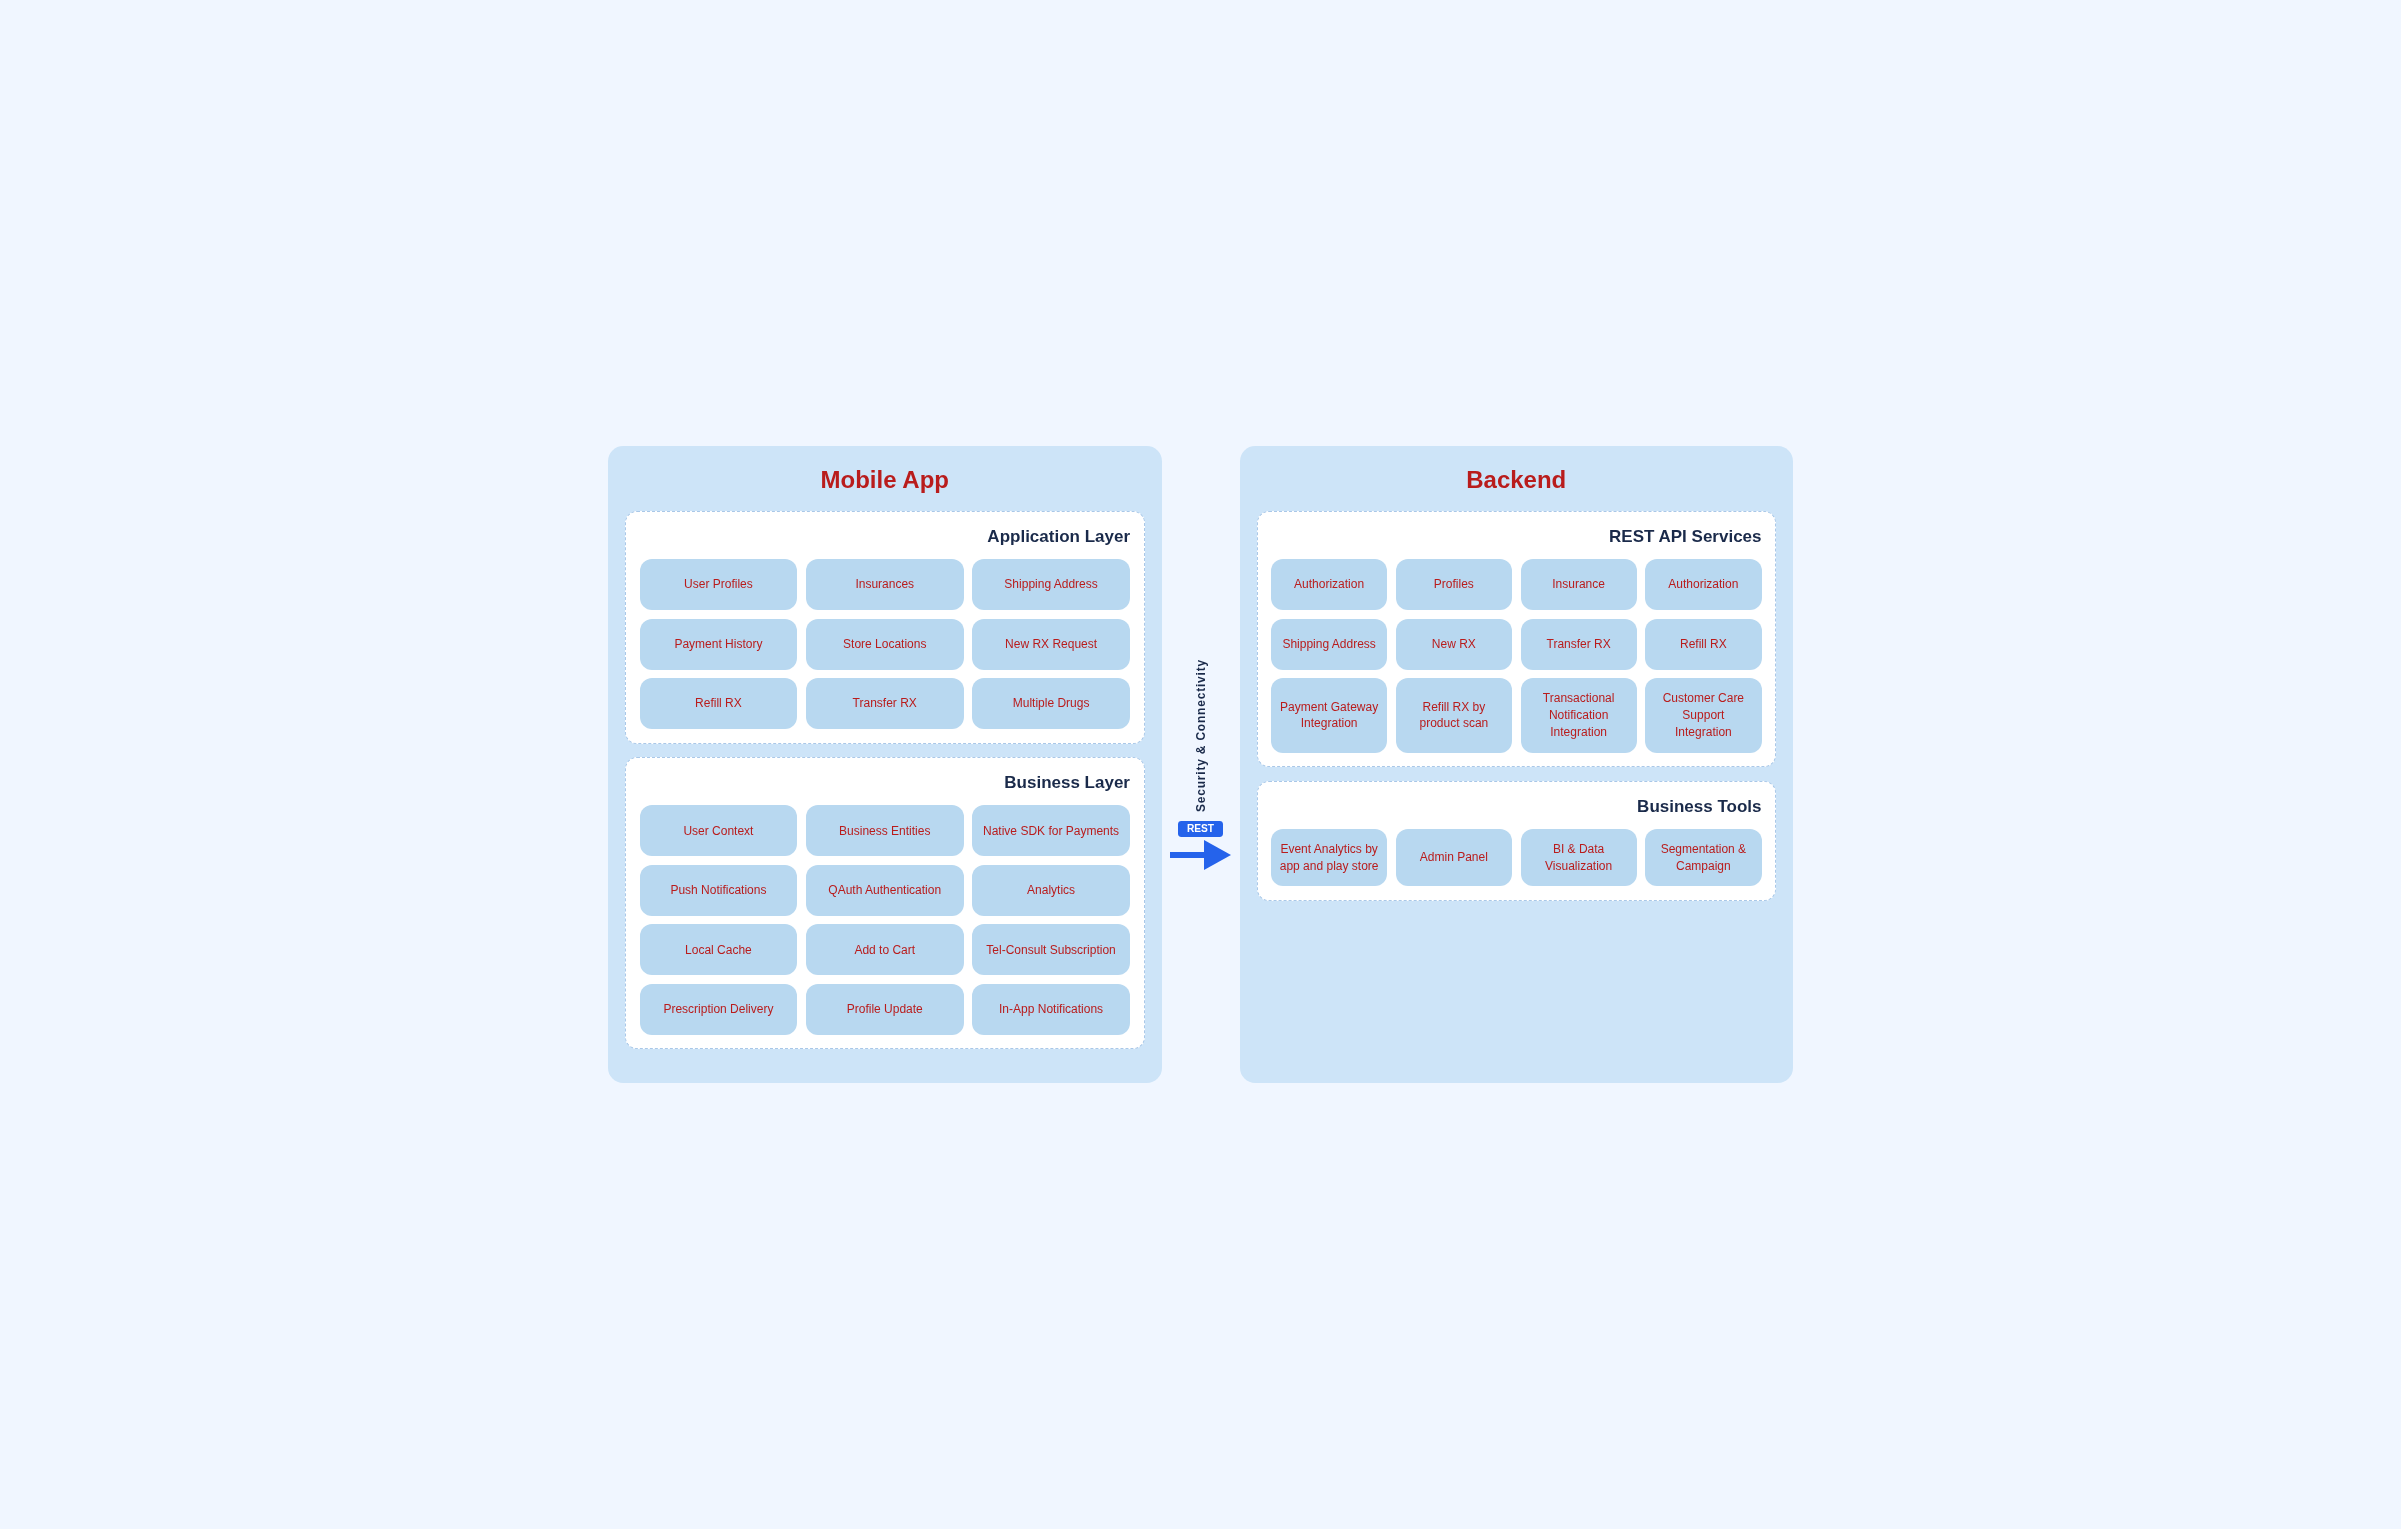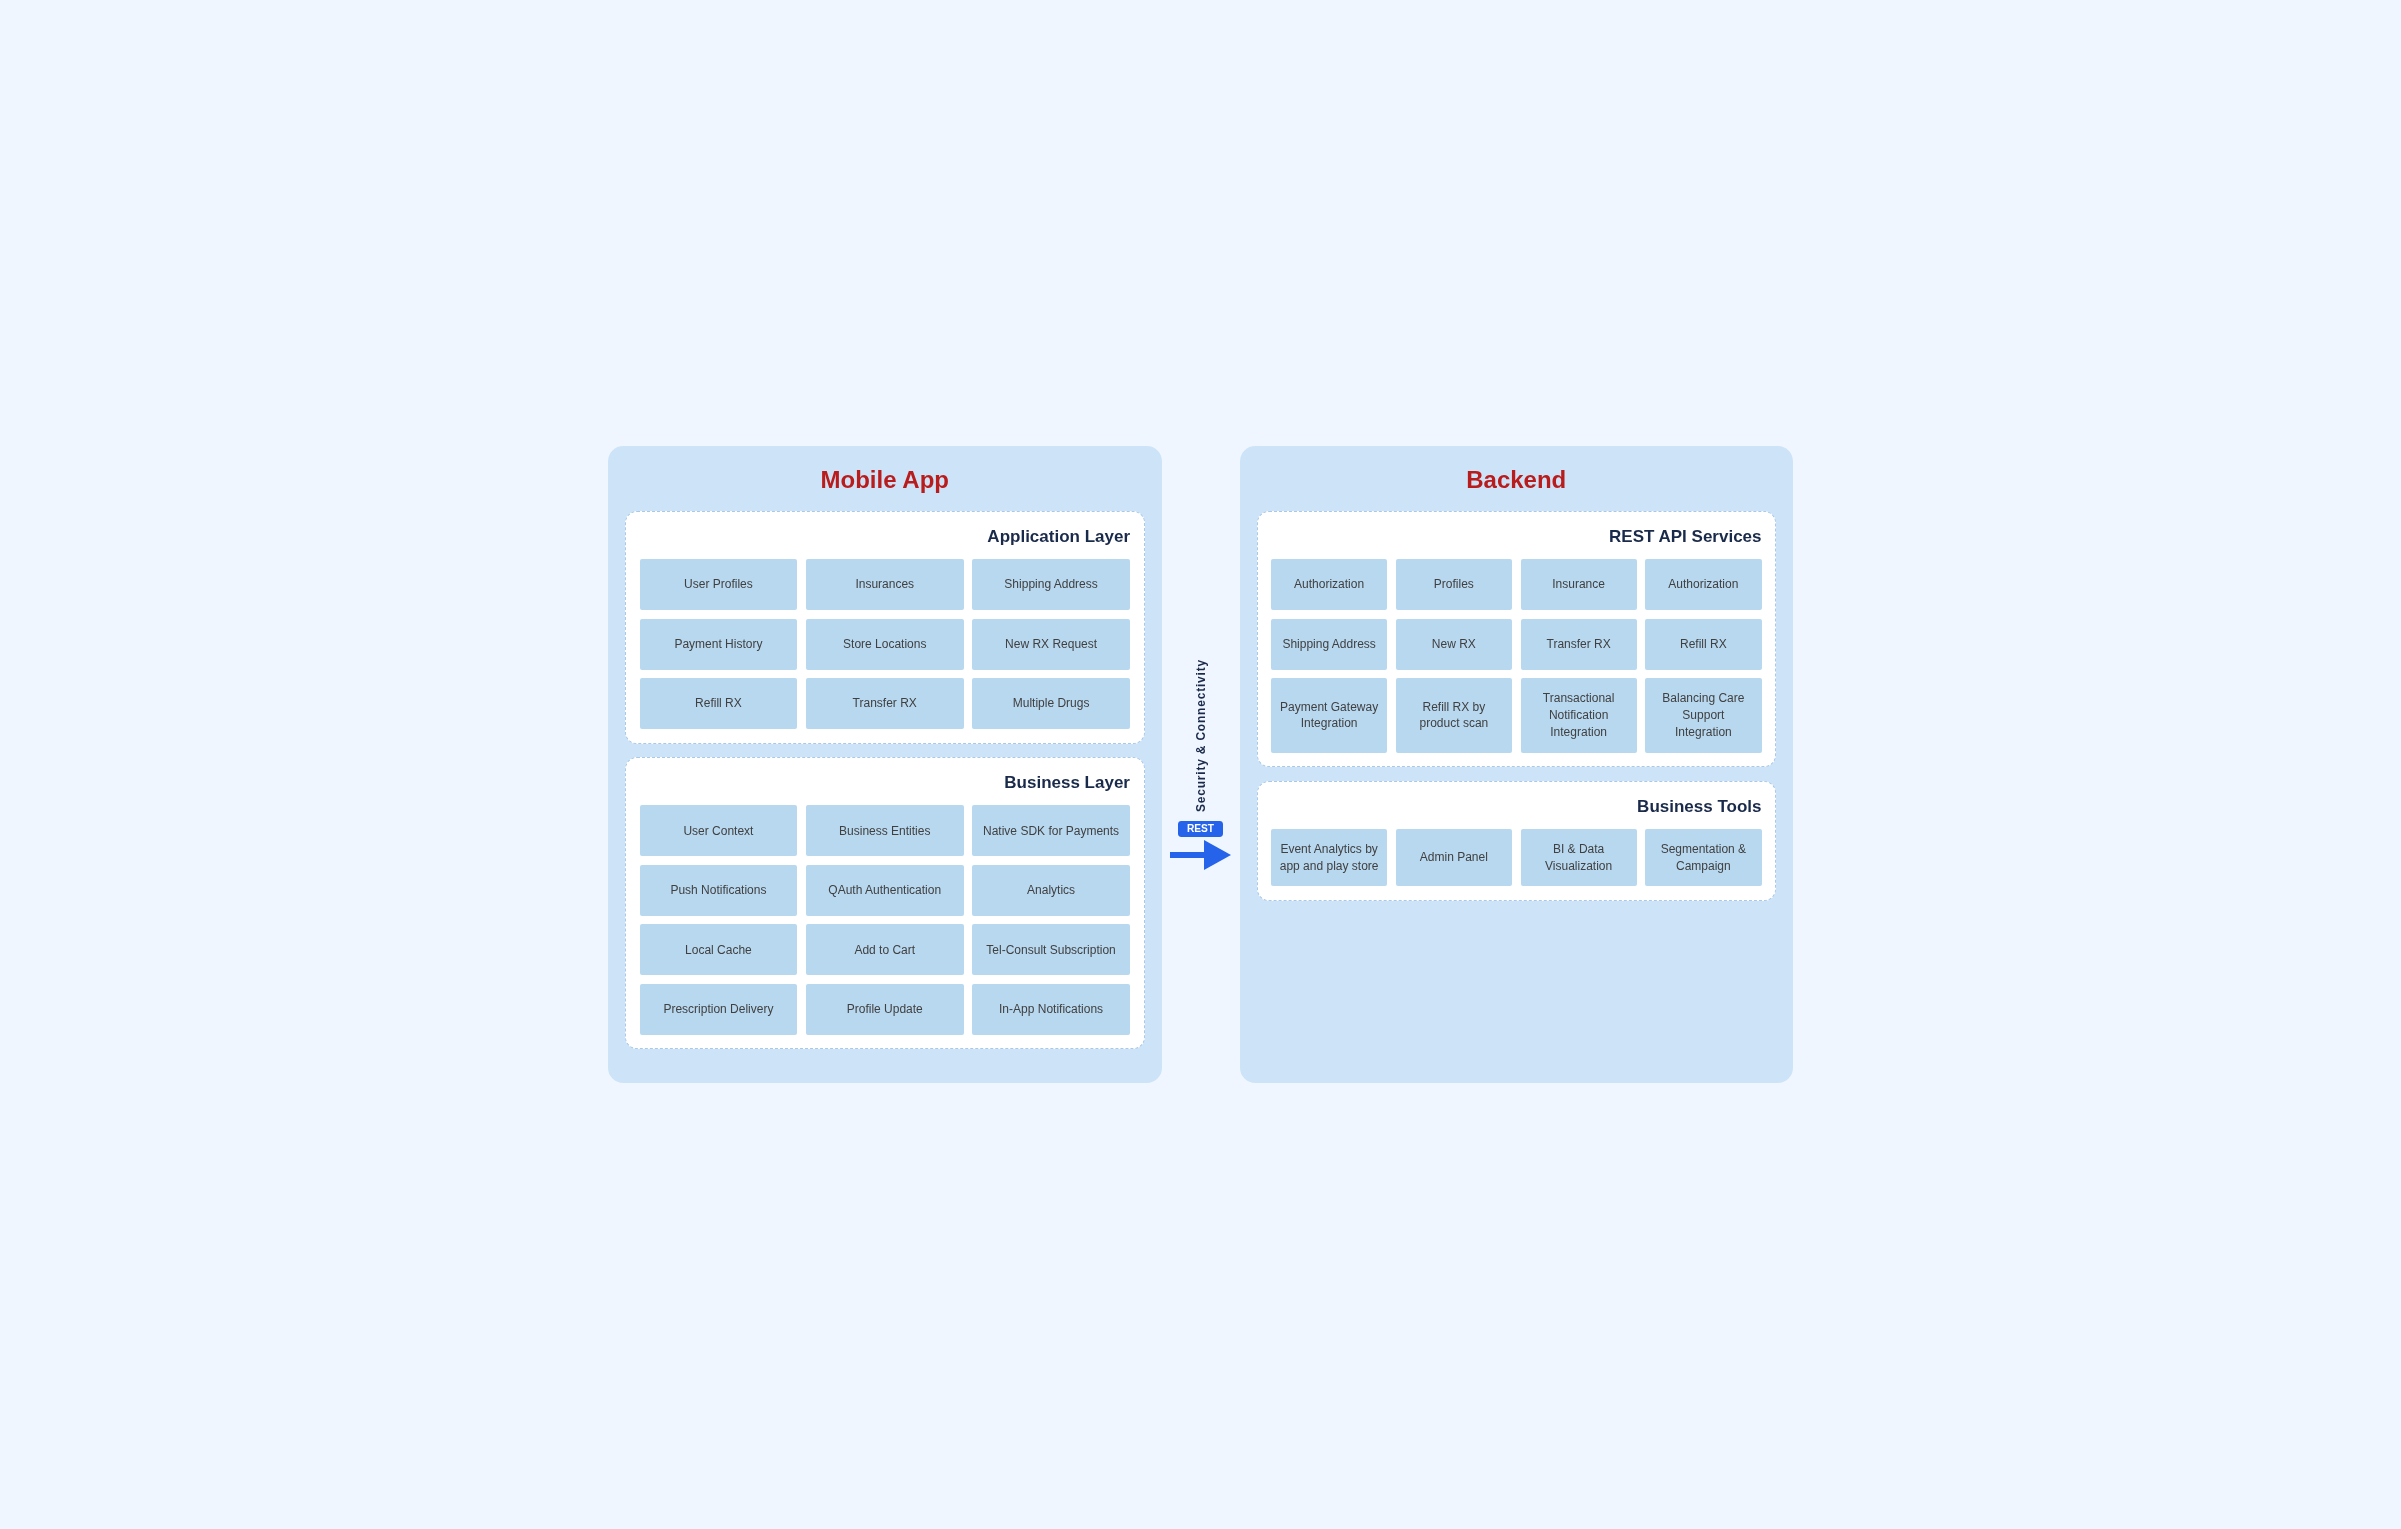--- a/index.html
+++ b/index.html
@@ -51,26 +51,26 @@
       gap: 8.5px;
     }
     .cards-grid-3 {
       grid-template-columns: repeat(3, 1fr);
     }
     .cards-grid-4 {
       grid-template-columns: repeat(4, 1fr);
     }
     .card {
       background: #b8d8f0;
-      border-radius: 2px;
+      border-radius: 12px;
       padding: 12px 8.5px;
       text-align: center;
       font-size: 12px;
       font-weight: 500;
-      color: #404040;
+      color: #b91c1c;
       line-height: 1.4;
       min-height: 51px;
       display: flex;
       align-items: center;
       justify-content: center;
     }
     .middle-section {
       display: flex;
       flex-direction: column;
       align-items: center;
@@ -178,21 +178,21 @@
         <div class="card">Profiles</div>
         <div class="card">Insurance</div>
         <div class="card">Authorization</div>
         <div class="card">Shipping Address</div>
         <div class="card">New RX</div>
         <div class="card">Transfer RX</div>
         <div class="card">Refill RX</div>
         <div class="card">Payment Gateway Integration</div>
         <div class="card">Refill RX by product scan</div>
         <div class="card">Transactional Notification Integration</div>
-        <div class="card">Balancing Care Support Integration</div>
+        <div class="card">Customer Care Support Integration</div>
       </div>
     </div>
 
     <div class="layer-box">
       <div class="layer-title">Business Tools</div>
       <div class="cards-grid cards-grid-4">
         <div class="card">Event Analytics by app and play store</div>
         <div class="card">Admin Panel</div>
         <div class="card">BI &amp; Data Visualization</div>
         <div class="card">Segmentation &amp; Campaign</div>

